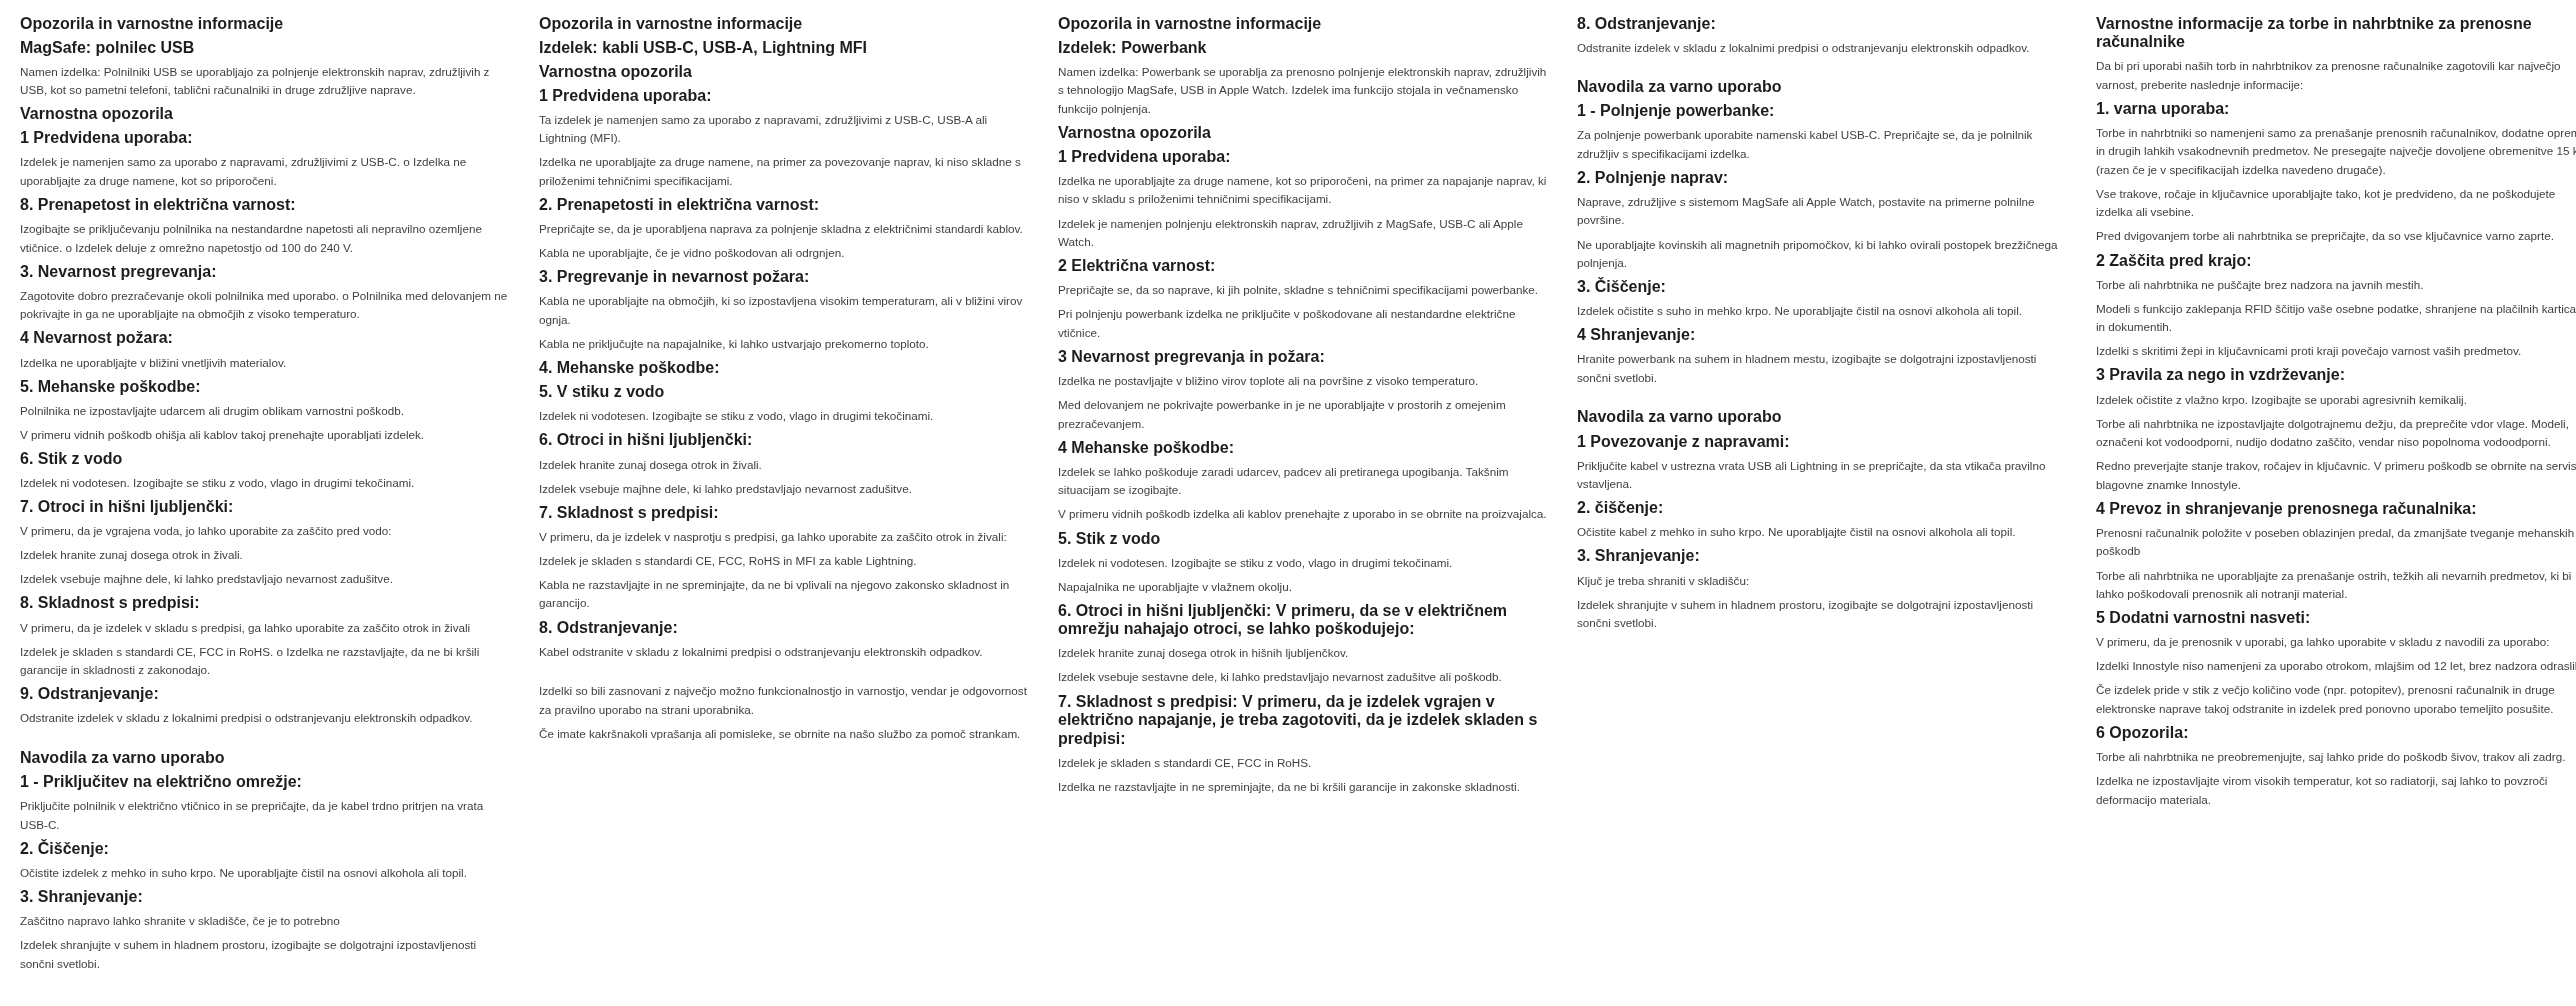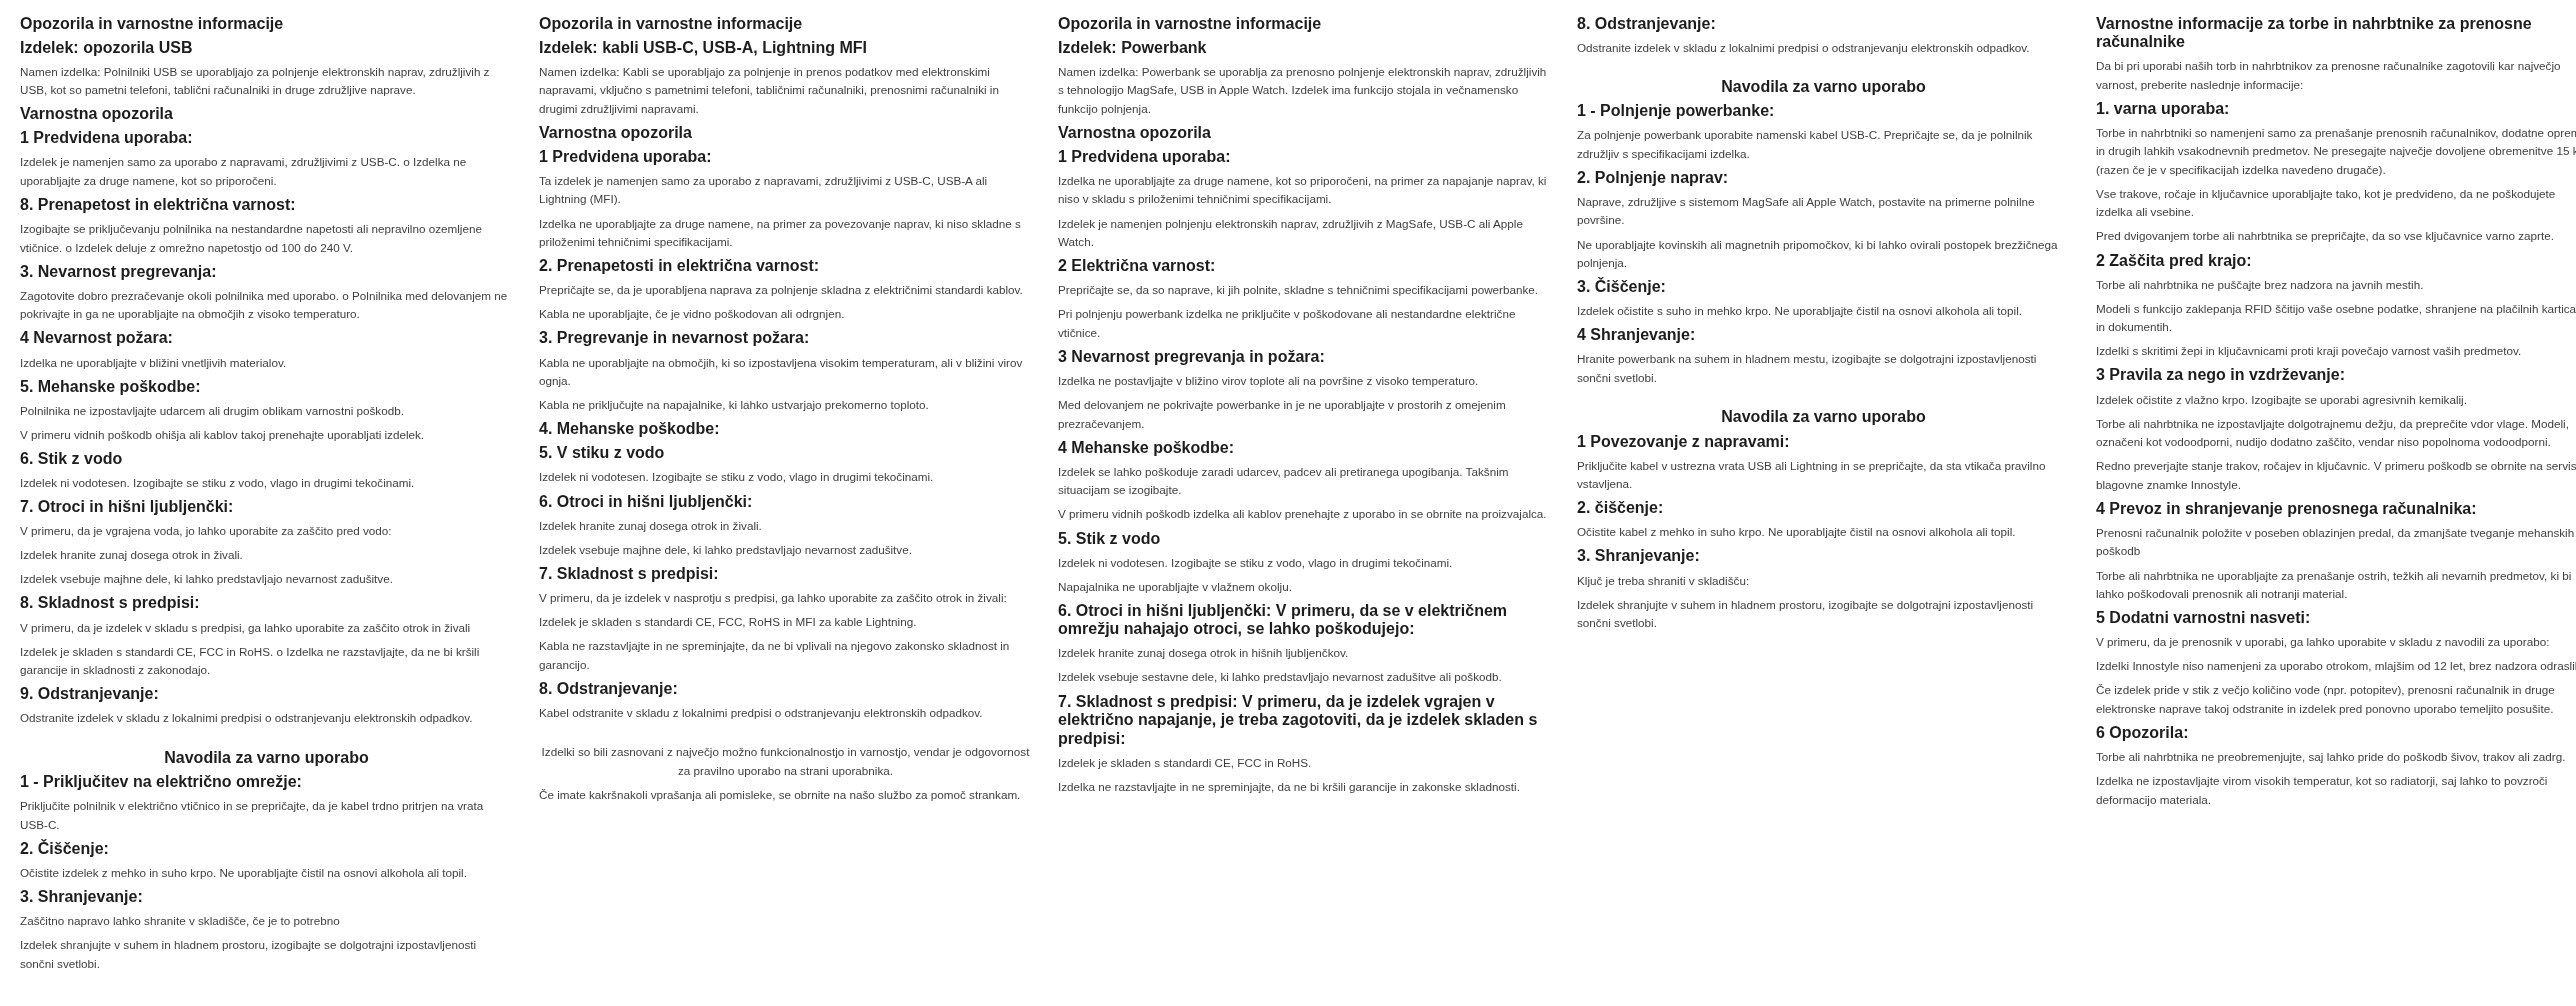--- a/index.html
+++ b/index.html
@@ -25,29 +25,29 @@
   .heading {
     font-weight: 700;
     color: #1d1d1d;
     margin: 0 0 5.6px 0;
     font-size: 16px;
     line-height: 18.5px;
   }
   .p {
     margin: 0 0 5.6px 0;
   }
-  .gap { margin-top: 21px; text-align: center; }
+  .gap { margin-top: 21px; }
 </style>
 </head>
 <body>
 
 <div class="doc">
     <div class="col">
       <h2 class="heading">Opozorila in varnostne informacije</h2>
-      <h2 class="heading">Izdelek: opozorila USB</h2>
+      <h2 class="heading">MagSafe: polnilec USB</h2>
       <p class="p">Namen izdelka: Polnilniki USB se uporabljajo za polnjenje elektronskih naprav, združljivih z USB, kot so pametni telefoni, tablični računalniki in druge združljive naprave.</p>
       <h2 class="heading">Varnostna opozorila</h2>
       <h2 class="heading">1 Predvidena uporaba:</h2>
       <p class="p">Izdelek je namenjen samo za uporabo z napravami, združljivimi z USB-C. o Izdelka ne uporabljajte za druge namene, kot so priporočeni.</p>
       <h2 class="heading">8. Prenapetost in električna varnost:</h2>
       <p class="p">Izogibajte se priključevanju polnilnika na nestandardne napetosti ali nepravilno ozemljene vtičnice. o Izdelek deluje z omrežno napetostjo od 100 do 240 V.</p>
       <h2 class="heading">3. Nevarnost pregrevanja:</h2>
       <p class="p">Zagotovite dobro prezračevanje okoli polnilnika med uporabo. o Polnilnika med delovanjem ne pokrivajte in ga ne uporabljajte na območjih z visoko temperaturo.</p>
       <h2 class="heading">4 Nevarnost požara:</h2>
       <p class="p">Izdelka ne uporabljajte v bližini vnetljivih materialov.</p>
@@ -70,21 +70,20 @@
       <p class="p">Priključite polnilnik v električno vtičnico in se prepričajte, da je kabel trdno pritrjen na vrata USB-C.</p>
       <h2 class="heading">2. Čiščenje:</h2>
       <p class="p">Očistite izdelek z mehko in suho krpo. Ne uporabljajte čistil na osnovi alkohola ali topil.</p>
       <h2 class="heading">3. Shranjevanje:</h2>
       <p class="p">Zaščitno napravo lahko shranite v skladišče, če je to potrebno</p>
       <p class="p">Izdelek shranjujte v suhem in hladnem prostoru, izogibajte se dolgotrajni izpostavljenosti sončni svetlobi.</p>
     </div>
     <div class="col">
       <h2 class="heading">Opozorila in varnostne informacije</h2>
       <h2 class="heading">Izdelek: kabli USB-C, USB-A, Lightning MFI</h2>
-      <p class="p">Namen izdelka: Kabli se uporabljajo za polnjenje in prenos podatkov med elektronskimi napravami, vključno s pametnimi telefoni, tabličnimi računalniki, prenosnimi računalniki in drugimi združljivimi napravami.</p>
       <h2 class="heading">Varnostna opozorila</h2>
       <h2 class="heading">1 Predvidena uporaba:</h2>
       <p class="p">Ta izdelek je namenjen samo za uporabo z napravami, združljivimi z USB-C, USB-A ali Lightning (MFI).</p>
       <p class="p">Izdelka ne uporabljajte za druge namene, na primer za povezovanje naprav, ki niso skladne s priloženimi tehničnimi specifikacijami.</p>
       <h2 class="heading">2. Prenapetosti in električna varnost:</h2>
       <p class="p">Prepričajte se, da je uporabljena naprava za polnjenje skladna z električnimi standardi kablov.</p>
       <p class="p">Kabla ne uporabljajte, če je vidno poškodovan ali odrgnjen.</p>
       <h2 class="heading">3. Pregrevanje in nevarnost požara:</h2>
       <p class="p">Kabla ne uporabljajte na območjih, ki so izpostavljena visokim temperaturam, ali v bližini virov ognja.</p>
       <p class="p">Kabla ne priključujte na napajalnike, ki lahko ustvarjajo prekomerno toploto.</p>

